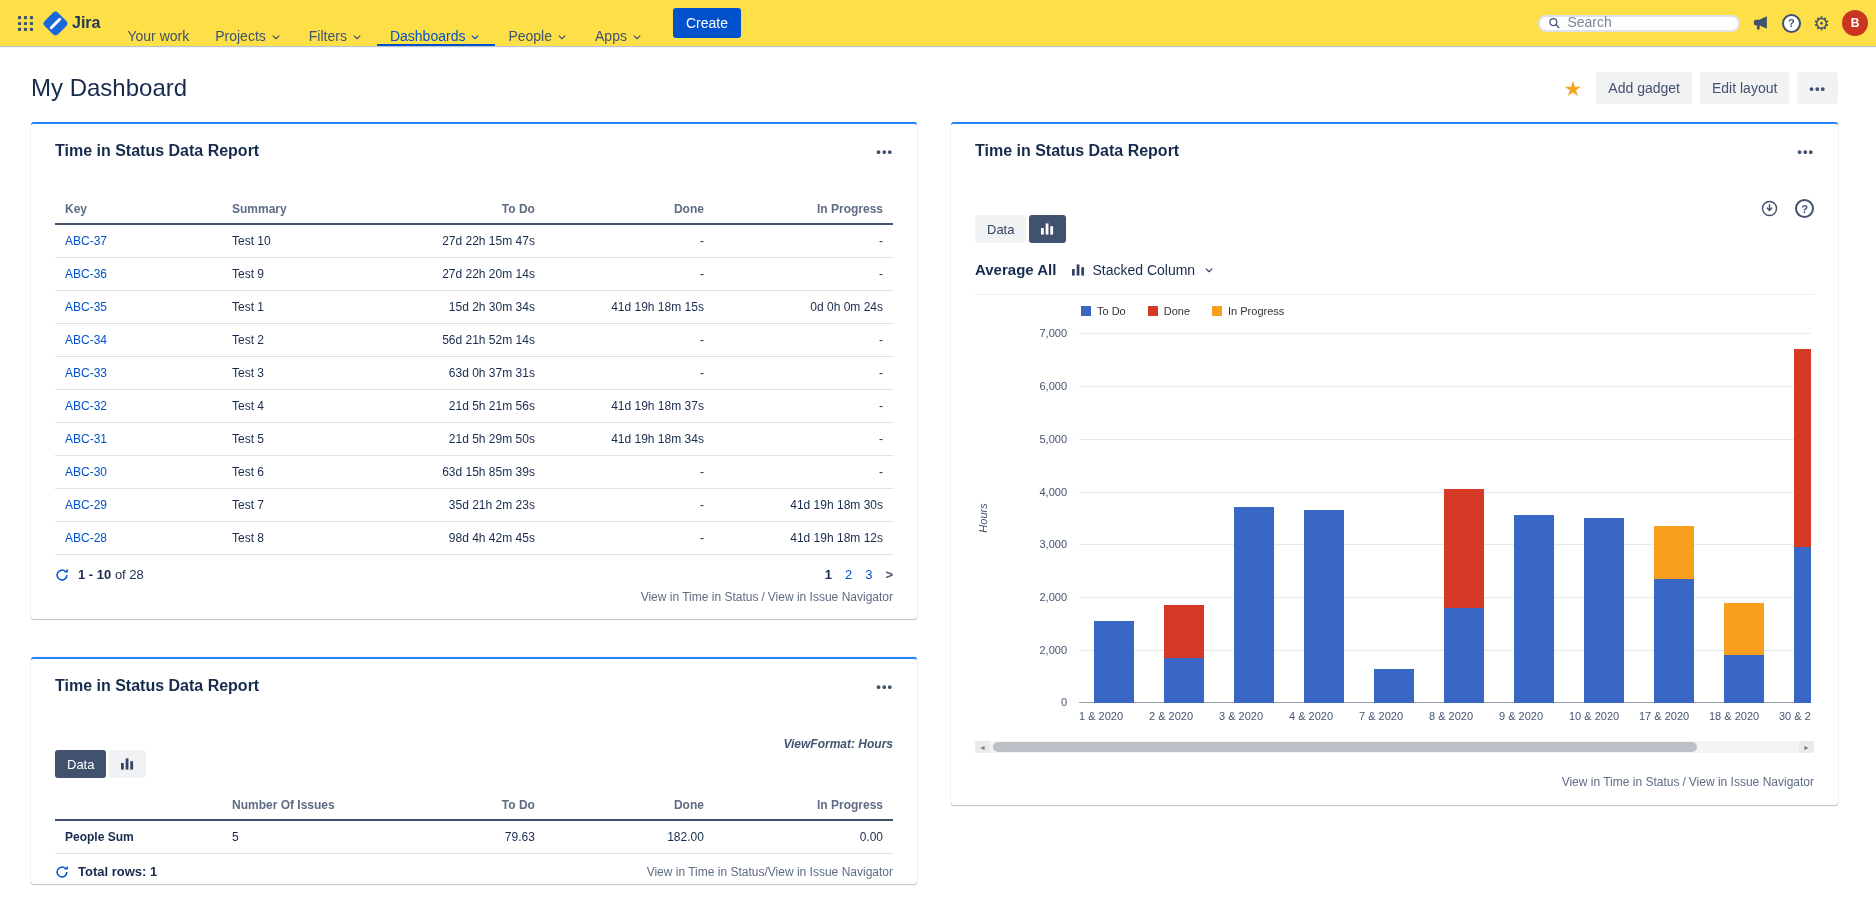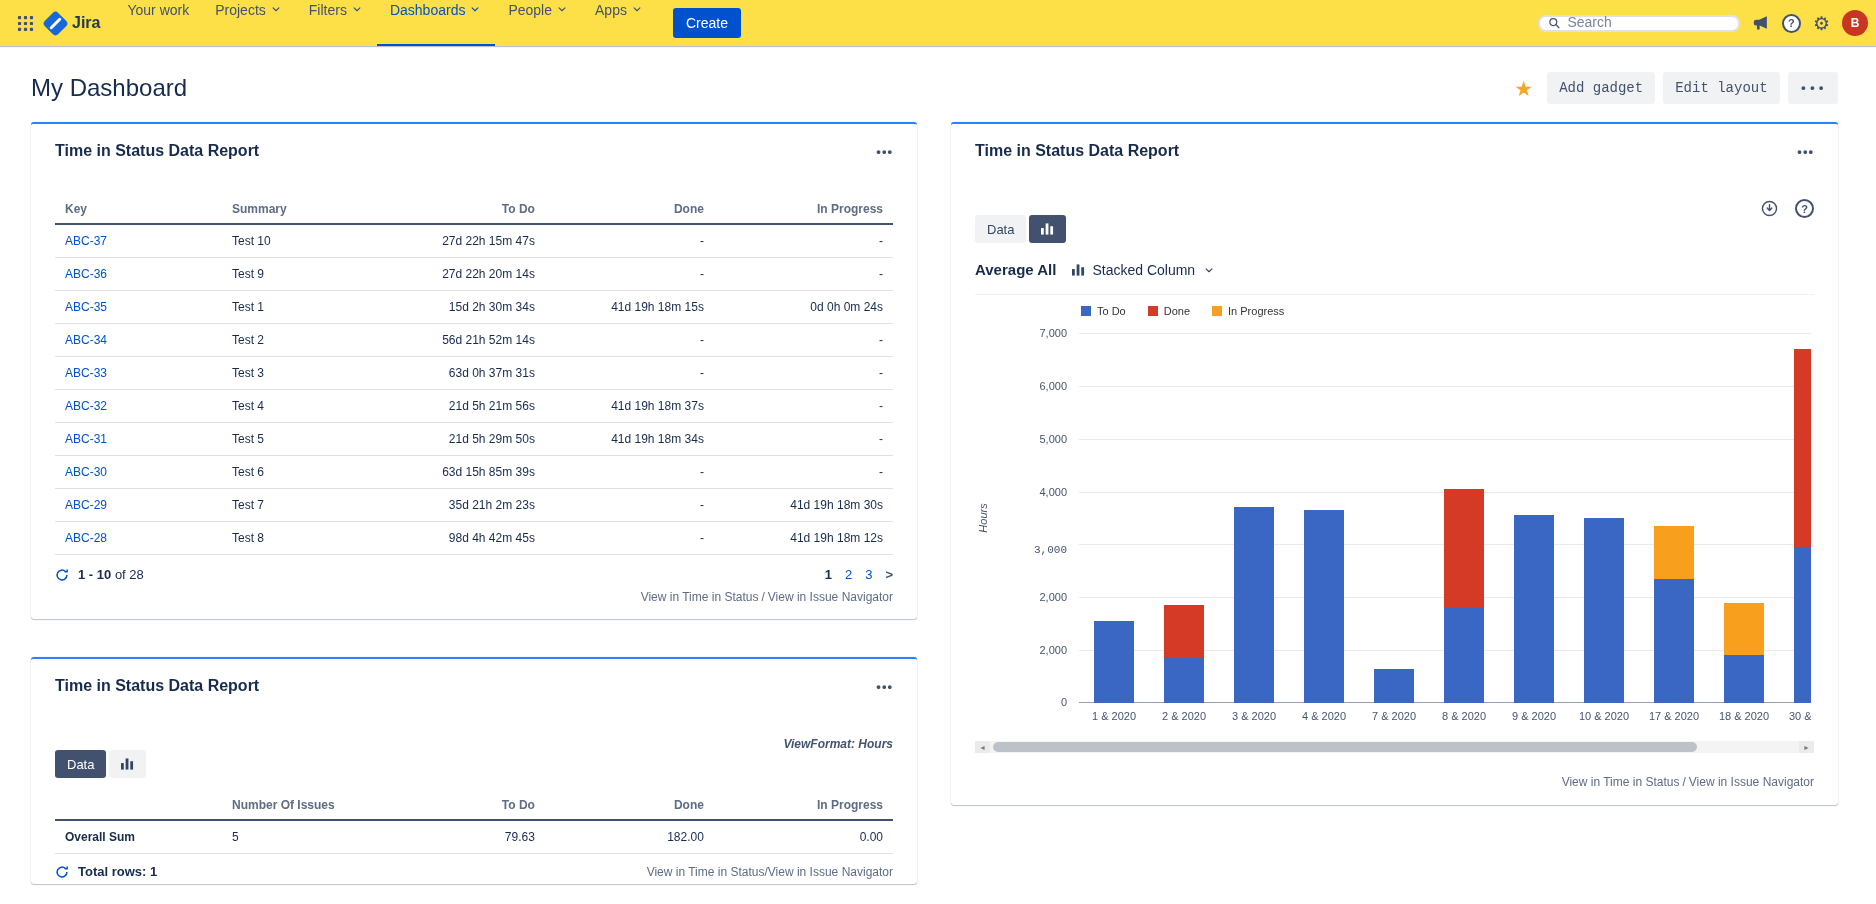--- a/index.html
+++ b/index.html
@@ -11,21 +11,21 @@
   .topnav { height:46px; display:flex; align-items:center; justify-content:space-between;
             padding:0 8px 0 8px; box-shadow:0 1px 1px rgba(9,30,66,.25), 0 0 1px rgba(9,30,66,.20);
             position:relative; z-index:5; background:#fde047; }
   .nav-left { display:flex; align-items:stretch; height:100%; }
   .icon-btn { background:none; border:none; cursor:pointer; width:34px; display:flex; align-items:center; justify-content:center; color:#42526E; }
   .brand { display:flex; align-items:center; gap:7px; margin:0 14px 0 4px; }
   .brand-mark { width:19px; height:19px; background:#1868DB; border-radius:4px; transform:rotate(45deg); position:relative; }
   .brand-mark::after { content:""; position:absolute; left:8px; top:2px; width:3px; height:15px; background:#fff; border-radius:2px; }
   .brand-text { font-size:16px; font-weight:700; color:#253858; }
   .nav-items { display:flex; align-items:stretch; height:100%; }
-  .nav-item { display:flex; align-items:flex-start; padding:0 13px; font-size:14px; color:#42526E;
+  .nav-item { display:flex; align-items:flex-end; padding:0 13px; font-size:14px; color:#42526E;
               border-bottom:2px solid transparent; border-top:2px solid transparent; }
   .nav-item .chev { margin-left:3px; color:#42526E; }
   .nav-item.active { color:#0052CC; border-bottom-color:#0052CC; }
   .nav-item.active .chev { color:#0052CC; }
   .create-btn { align-self:center; margin-left:16px; background:#0052CC; color:#fff; border:none; border-radius:3px;
                 font-size:14px; font-weight:500; padding:7px 13px; cursor:pointer; font-family:inherit; }
   .nav-right { display:flex; align-items:center; gap:12px; }
   .search-box { display:flex; align-items:flex-end; gap:7px; border:2px solid #DFE1E6; border-radius:8px;
                 height:17px; width:202px; padding:0 8px; background:#fff; }
   .search-box input { border:none; outline:none; font-size:14px; width:100%; color:#172B4D; font-family:inherit; background:transparent; }
@@ -35,21 +35,21 @@
   .gear { font-size:19px; color:#42526E; cursor:pointer; line-height:1; }
   .avatar { width:26px; height:26px; border-radius:50%; background:#CA3521; color:#fff; font-size:12px; font-weight:700;
             border:none; cursor:pointer; display:flex; align-items:center; justify-content:center; }
 
   
   .page-header { display:flex; align-items:center; justify-content:space-between; padding:26px 38px 4px 31px; }
   .page-title { font-size:24px; font-weight:500; color:#172B4D; }
   .header-actions { display:flex; align-items:center; gap:8px; }
   .star { color:#F5A623; font-size:21px; margin-right:6px; cursor:pointer; line-height:1; }
   .btn-subtle { background:#F1F2F4; border:none; border-radius:3px; color:#42526E; font-size:14px; height:32px;
-                padding:0 12px; cursor:pointer; font-family:Liberation Mono, monospace; }
+                padding:0 12px; cursor:pointer; font-family:Liberation Sans, sans-serif; }
   .btn-subtle.more { font-weight:700; letter-spacing:1px; font-size:13px; }
 
   
   .dash { display:flex; gap:34px; padding:14px 38px 0 31px; align-items:flex-start; }
   .col-left { width:886px; display:flex; flex-direction:column; gap:38px; }
   .col-right { width:887px; }
   .card { background:#fff; border-top:2px solid #2684FF; border-radius:3px; padding:18px 24px 16px;
           box-shadow:0 1px 1px rgba(9,30,66,.25), 0 0 1px rgba(9,30,66,.31); display:flex; flex-direction:column; }
   .card1 { height:497px; }
   .card2 { height:227px; }
@@ -111,21 +111,21 @@
   .ylabel { position:absolute; left:2px; top:50%; transform:translateY(-50%) rotate(180deg);
             writing-mode:vertical-rl; font-size:11px; font-style:italic; color:#44546F; }
   .ytick { position:absolute; right:12px; transform:translateY(-50%); font-size:11px; color:#44546F; }
   .plot { position:relative; width:732px; height:370px; overflow:hidden; flex:none; }
   .plot-inner { position:relative; height:100%; }
   .gridline { position:absolute; left:0; right:0; height:1px; background:#E9EAEC; }
   .gridline.zero { background:#97A0AF; }
   .bar-seg { position:absolute; }
   .x-labels { position:relative; height:26px; overflow:hidden; width:732px; margin-left:104px; }
   .x-inner { position:relative; height:100%; }
-  .xtick { position:absolute; top:7px; text-align:center; font-size:11px; color:#44546F; white-space:nowrap; }
+  .xtick { position:absolute; top:7px; text-align:left; font-size:11px; color:#44546F; white-space:nowrap; }
 
   .hscroll { display:flex; align-items:center; margin-top:12px; height:12px; }
   .scroll-arrow { width:15px; height:12px; background:#EBEBEB; color:#7A7A7A; font-size:7px;
                   display:flex; align-items:center; justify-content:center; cursor:pointer; user-select:none; }
   .scroll-track { flex:1; height:12px; background:#F4F4F4; position:relative; }
   .scroll-thumb { position:absolute; left:3px; top:1px; height:10px; width:87%; background:#BDC2C9; border-radius:5px; cursor:grab; }
 
   .refresh-icon { display:flex; align-items:center; }
 </style>
 </head>
@@ -371,21 +371,21 @@
               <tr id="g2-head">
                 <th></th>
                 <th>Number Of Issues</th>
                 <th class="num">To Do</th>
                 <th class="num">Done</th>
                 <th class="num">In Progress</th>
               </tr>
             </thead>
           <tbody>
               <tr id="g2-row">
-                <td class="bold">Overall Sum</td>
+                <td class="bold">People Sum</td>
                 <td>5</td>
                 <td class="num">79.63</td>
                 <td class="num">182.00</td>
                 <td class="num">0.00</td>
               </tr>
             </tbody>
         </table>
         <div class="foot-row">
           <div class="foot-left">
             <span class="refresh-icon">
@@ -459,21 +459,21 @@
                 <span class="legend-swatch" style="background: rgb(248, 160, 30);"></span>
                 <span>In Progress</span>
               </div>
             </div>
           <div class="chart-body">
             <div class="y-zone" id="y-zone">
               <span class="ylabel">Hours</span>
             <div class="ytick" style="top: 369px;">0</div>
                 <div class="ytick" style="top: 317.143px;">2,000</div>
                 <div class="ytick" style="top: 264.286px;">2,000</div>
-                <div class="ytick" style="top: 217px; font-family: Liberation Mono, monospace;">3,000</div>
+                <div class="ytick" style="top: 211px;">3,000</div>
                 <div class="ytick" style="top: 158.571px;">4,000</div>
                 <div class="ytick" style="top: 105.714px;">5,000</div>
                 <div class="ytick" style="top: 52.8571px;">6,000</div>
                 <div class="ytick" style="top: 0px;">7,000</div>
               </div>
             <div class="plot">
               <div class="plot-inner" id="plot-inner" style="width: 770px;">
                   <div class="gridline zero" style="top: 369px;"></div>
                   <div class="gridline" style="top: 317.143px;"></div>
                   <div class="gridline" style="top: 264.286px;"></div>

